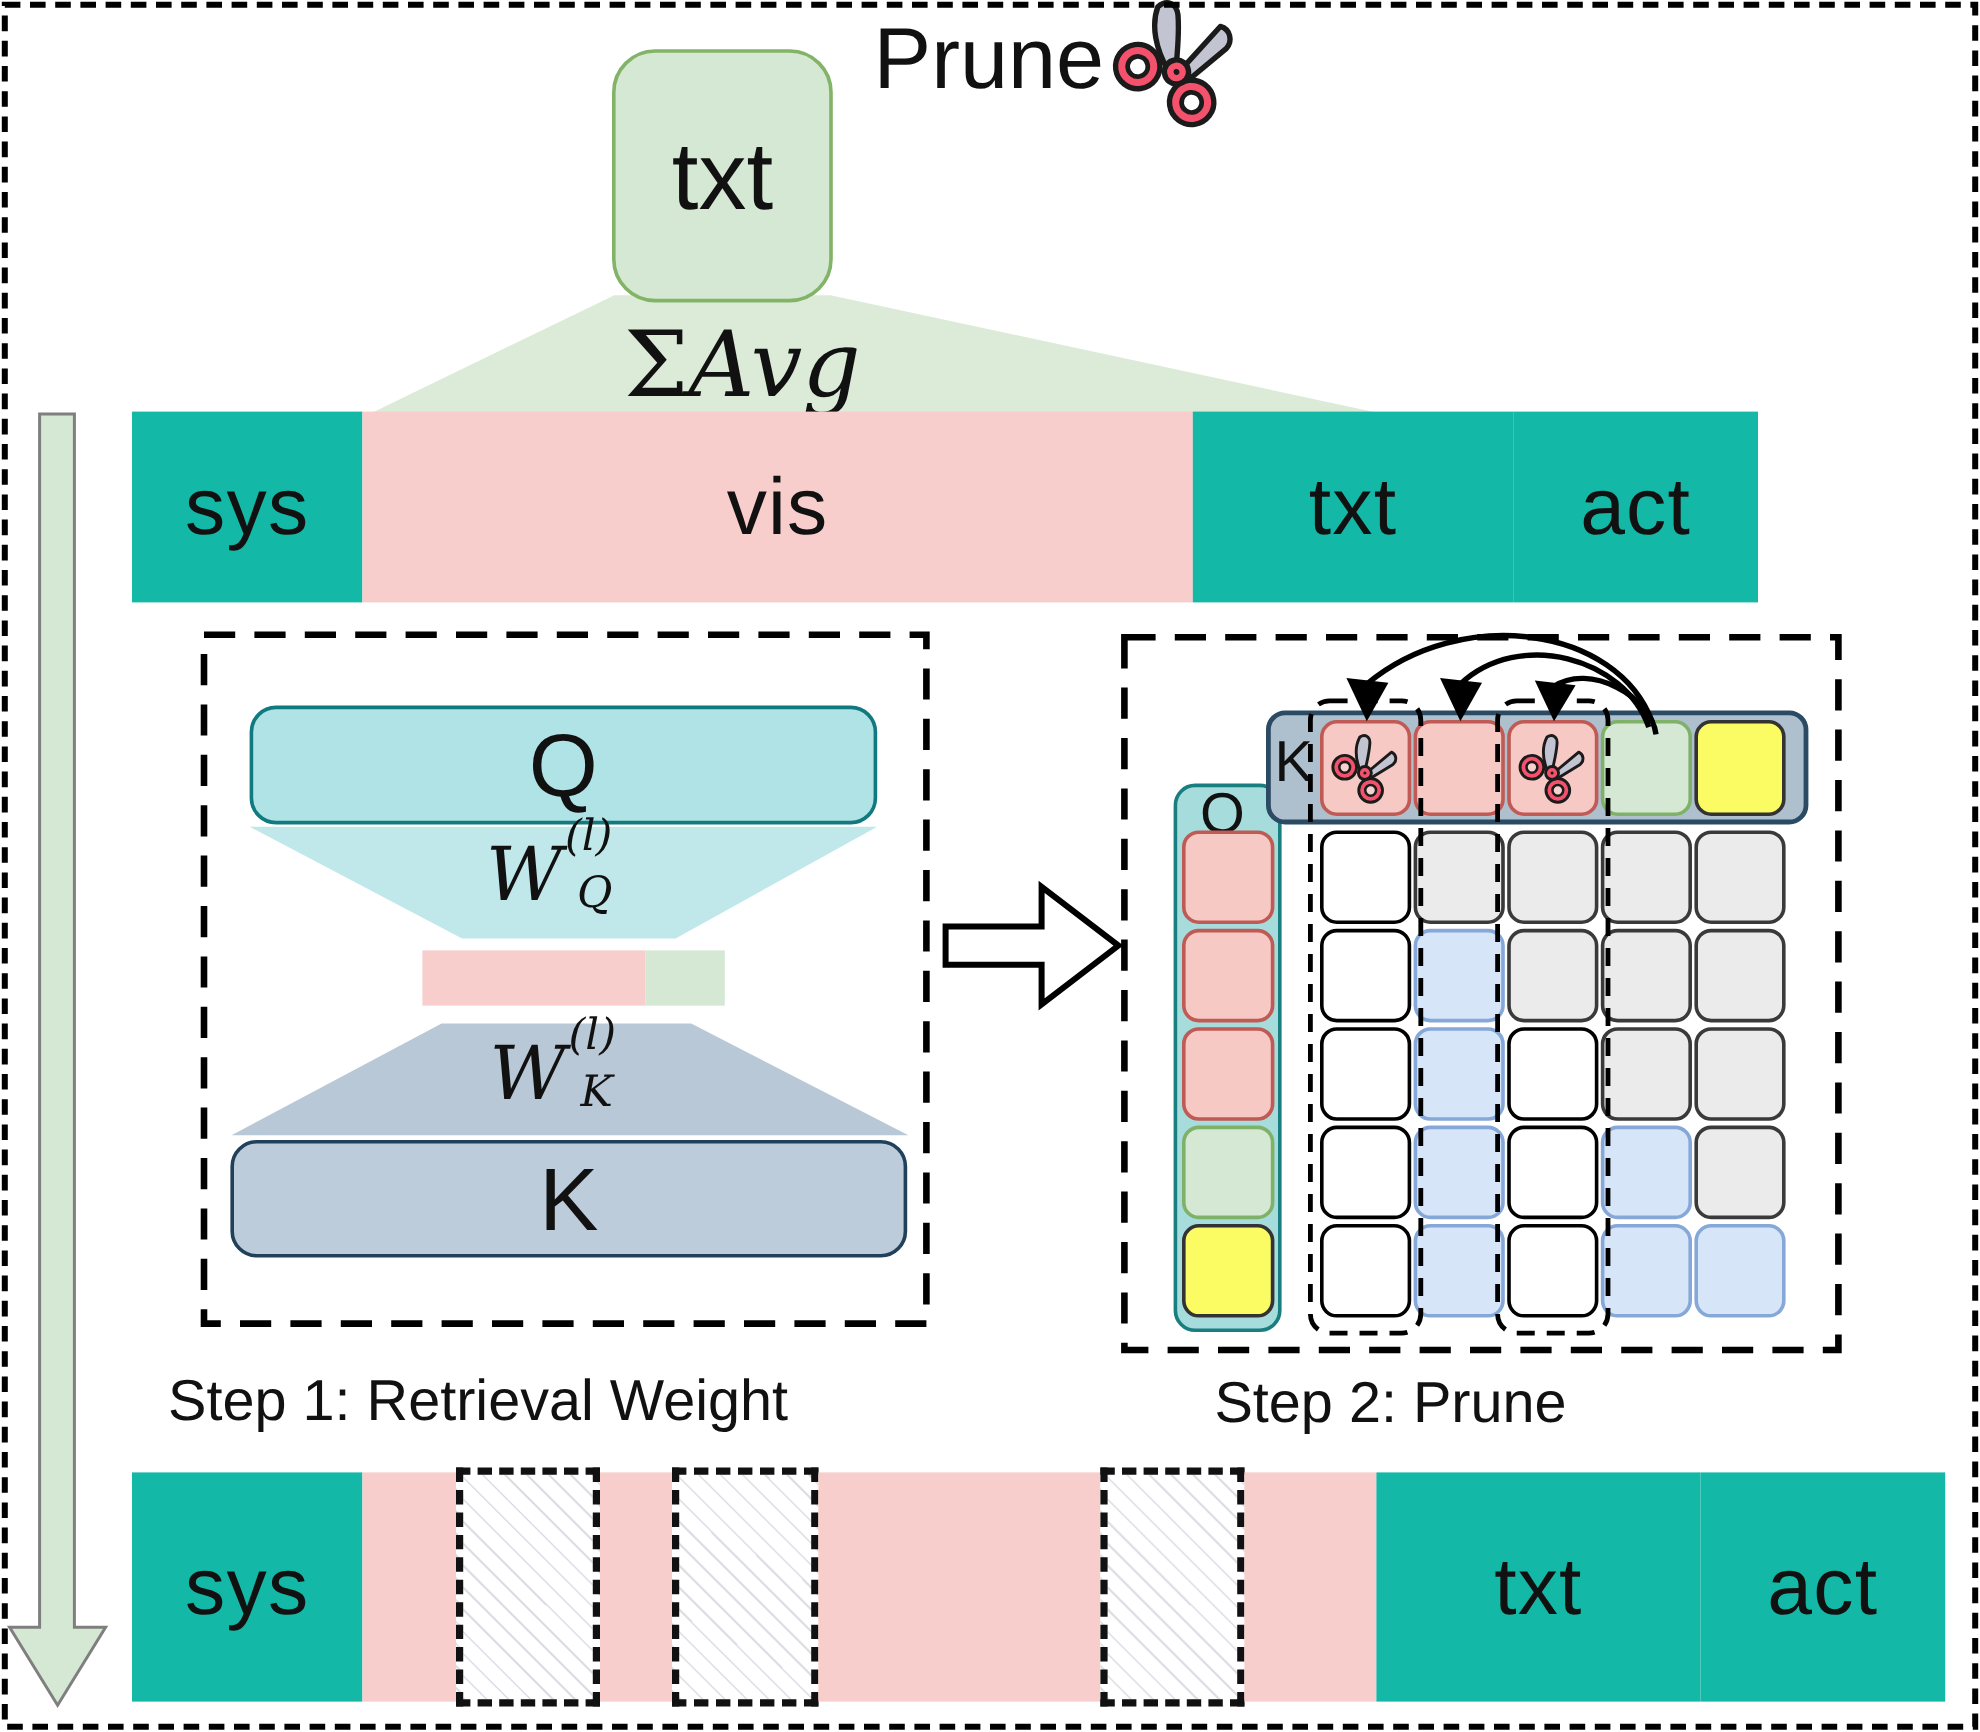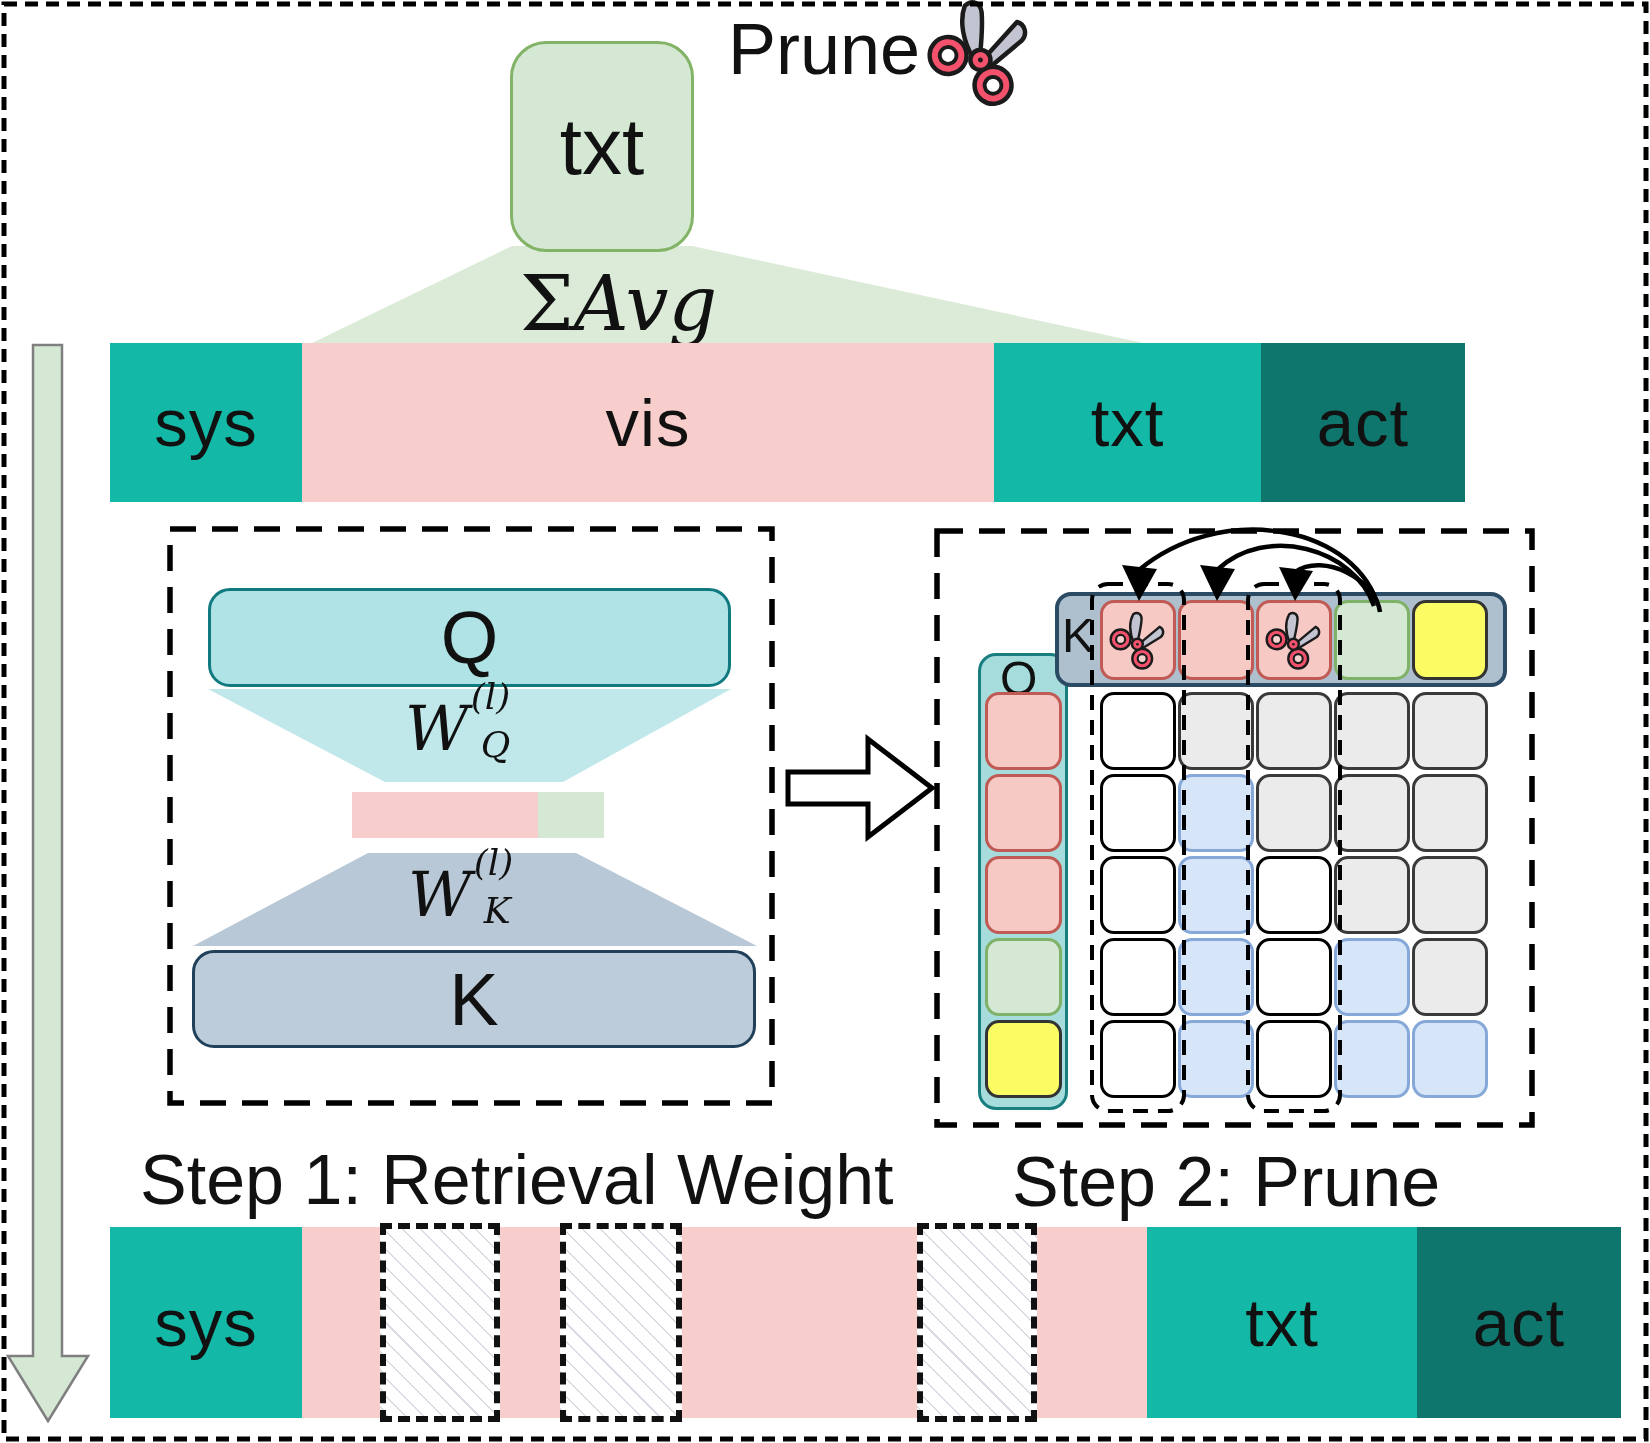--- a/index.html
+++ b/index.html
@@ -5,21 +5,21 @@
   html,body{margin:0;padding:0;background:#fff;}
   #canvas{position:relative;width:1650px;height:1443px;background:#fff;overflow:hidden;
           font-family:"Liberation Sans",sans-serif;color:#111;}
   svg.layer{position:absolute;left:0;top:0;pointer-events:none;}
   #bg-svg{z-index:1;} #fg-svg{z-index:6;}
   .abs{position:absolute;}
 
   
   .tok-green{background:#14b8a6;}
   .tok-pink{background:#f7cecb;}
-  .tok-yellow{background:#0f766e;}
+  .tok-yellow{background:#14b8a6;}
   .tok-hatch{background:
      repeating-linear-gradient(45deg,rgba(160,160,185,.38) 0 1.5px,transparent 1.5px 13px),#fff;
      border:6px dashed #111;box-sizing:border-box;margin-top:-4px;height:199px !important;}
 
   
   .bar{display:flex;z-index:2;}
   #top-bar{left:110px;top:343px;width:1511px;height:159px;}
   #bottom-bar{left:110px;top:1227px;width:1511px;height:191px;}
   .bseg{height:100%;display:flex;align-items:center;justify-content:center;flex:none;}
   .bar-label{font-size:67px;color:#111;letter-spacing:1px;}
@@ -44,21 +44,21 @@
   .wlabel{position:absolute;z-index:2;font-family:"DejaVu Serif",serif;font-style:italic;font-size:62px;
     display:flex;align-items:flex-start;}
   #wq-label{left:405px;top:692px;}
   #wk-label{left:408px;top:858px;}
   .supsub{display:flex;flex-direction:column;font-size:36px;line-height:34px;margin-left:2px;margin-top:-12px;}
   .supsub .sub{margin-top:14px;margin-left:10px;}
   #mini-bar{left:352px;top:792px;width:252px;height:46px;display:flex;z-index:2;}
   #mini-bar .p{width:186px;background:#f7cecb;} #mini-bar .g{width:66px;background:#d5e8d4;}
 
   
-  .caption{position:absolute;font-size:70px;z-index:2;white-space:nowrap;}
+  .caption{position:absolute;font-size:48px;z-index:2;white-space:nowrap;}
   #cap1{left:140px;top:1140px;} #cap2{left:1012px;top:1142px;}
 
   
   #q-strip{left:978px;top:653px;width:90px;height:457px;background:#a6dcdc;border:3.5px solid #187e80;
     border-radius:18px;z-index:2;box-sizing:border-box;}
   #q-strip-label{left:1000px;top:651px;font-size:48px;z-index:3;}
   #k-strip{left:1055px;top:592px;width:452px;height:95px;background:#aebfce;border:4px solid #2b4a63;
     border-radius:16px;z-index:3;box-sizing:border-box;}
   #k-strip-label{left:1062px;top:608px;font-size:48px;z-index:4;}
 

